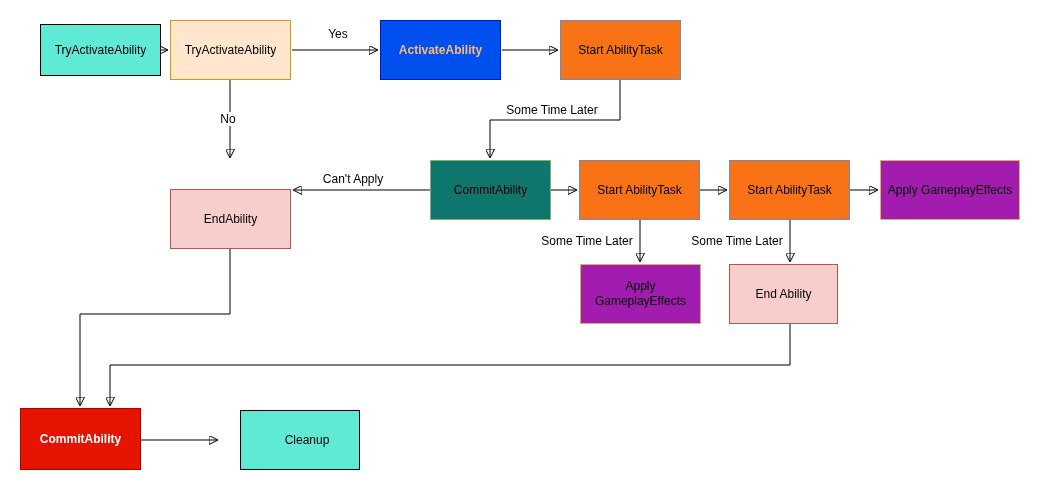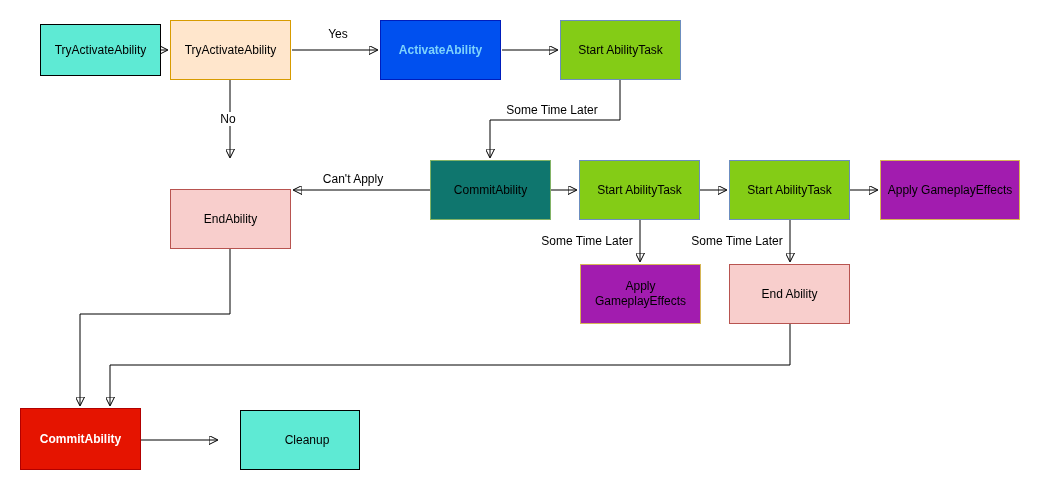--- a/index.html
+++ b/index.html
@@ -29,40 +29,40 @@
     justify-content: center;
     text-align: center;
     font-size: 12px;
     line-height: 1.25;
     color: #000000;
     border: 1px solid #000000;
     padding: 0 6px;
   }
   .node.white     { background: #5eead4; border-color: #000000; margin-left: 20px; }
   .node.orange    { background: #ffe6cc; border-color: #d79b00; }
-  .node.blue      { background: #0050ef; border-color: #001dbc; color: #7dd3fc; font-weight: bold; }
-  .node.lightblue { background: #84cc16; border-color: #6c8ebf; }
+  .node.blue      { background: #0050ef; border-color: #001dbc; color: #fdba74; font-weight: bold; }
+  .node.lightblue { background: #f97316; border-color: #6c8ebf; }
   .node.pink      { background: #f8cecc; border-color: #b85450; }
   .node.green     { background: #0f766e; border-color: #82b366; }
   .node.yellow    { background: #a21caf; border-color: #d6b656; }
   .node.red       { background: #e51400; border-color: #b20000; color: #ffffff; font-weight: bold; }
   .node.nowrap    { white-space: nowrap; }
 
   
   #n-try        { left: 20px;  top: 24px;  width: 121px; height: 52px; }
   #n-can        { left: 170px; top: 20px;  width: 121px; height: 60px; }
   #n-activate   { left: 380px; top: 20px;  width: 121px; height: 60px; }
   #n-task1      { left: 560px; top: 20px;  width: 121px; height: 60px; }
   #n-endability { left: 170px; top: 160px; width: 121px; height: 60px; margin-top: 29px; }
   #n-commit     { left: 430px; top: 160px; width: 121px; height: 60px; }
   #n-task2      { left: 579px; top: 160px; width: 121px; height: 60px; }
   #n-task3      { left: 729px; top: 160px; width: 121px; height: 60px; }
   #n-applyge1   { left: 880px; top: 160px; width: 140px; height: 60px; padding: 0 2px; }
   #n-applyge2   { left: 580px; top: 264px; width: 121px; height: 60px; }
-  #n-endability2{ left: 729px; top: 264px; width: 121px; height: 60px; text-align: right; }
+  #n-endability2{ left: 729px; top: 264px; width: 109px; height: 60px; text-align: right; }
   #n-onend      { left: 20px;  top: 408px; width: 121px; height: 62px; }
   #n-cleanup    { left: 220px; top: 410px; width: 120px; height: 60px; padding-left: 20px; }
 
   .edge-label {
     position: absolute;
     transform: translate(-50%, -50%);
     font-size: 12px;
     color: #000000;
     background: #ffffff;
     padding: 0 2px;

